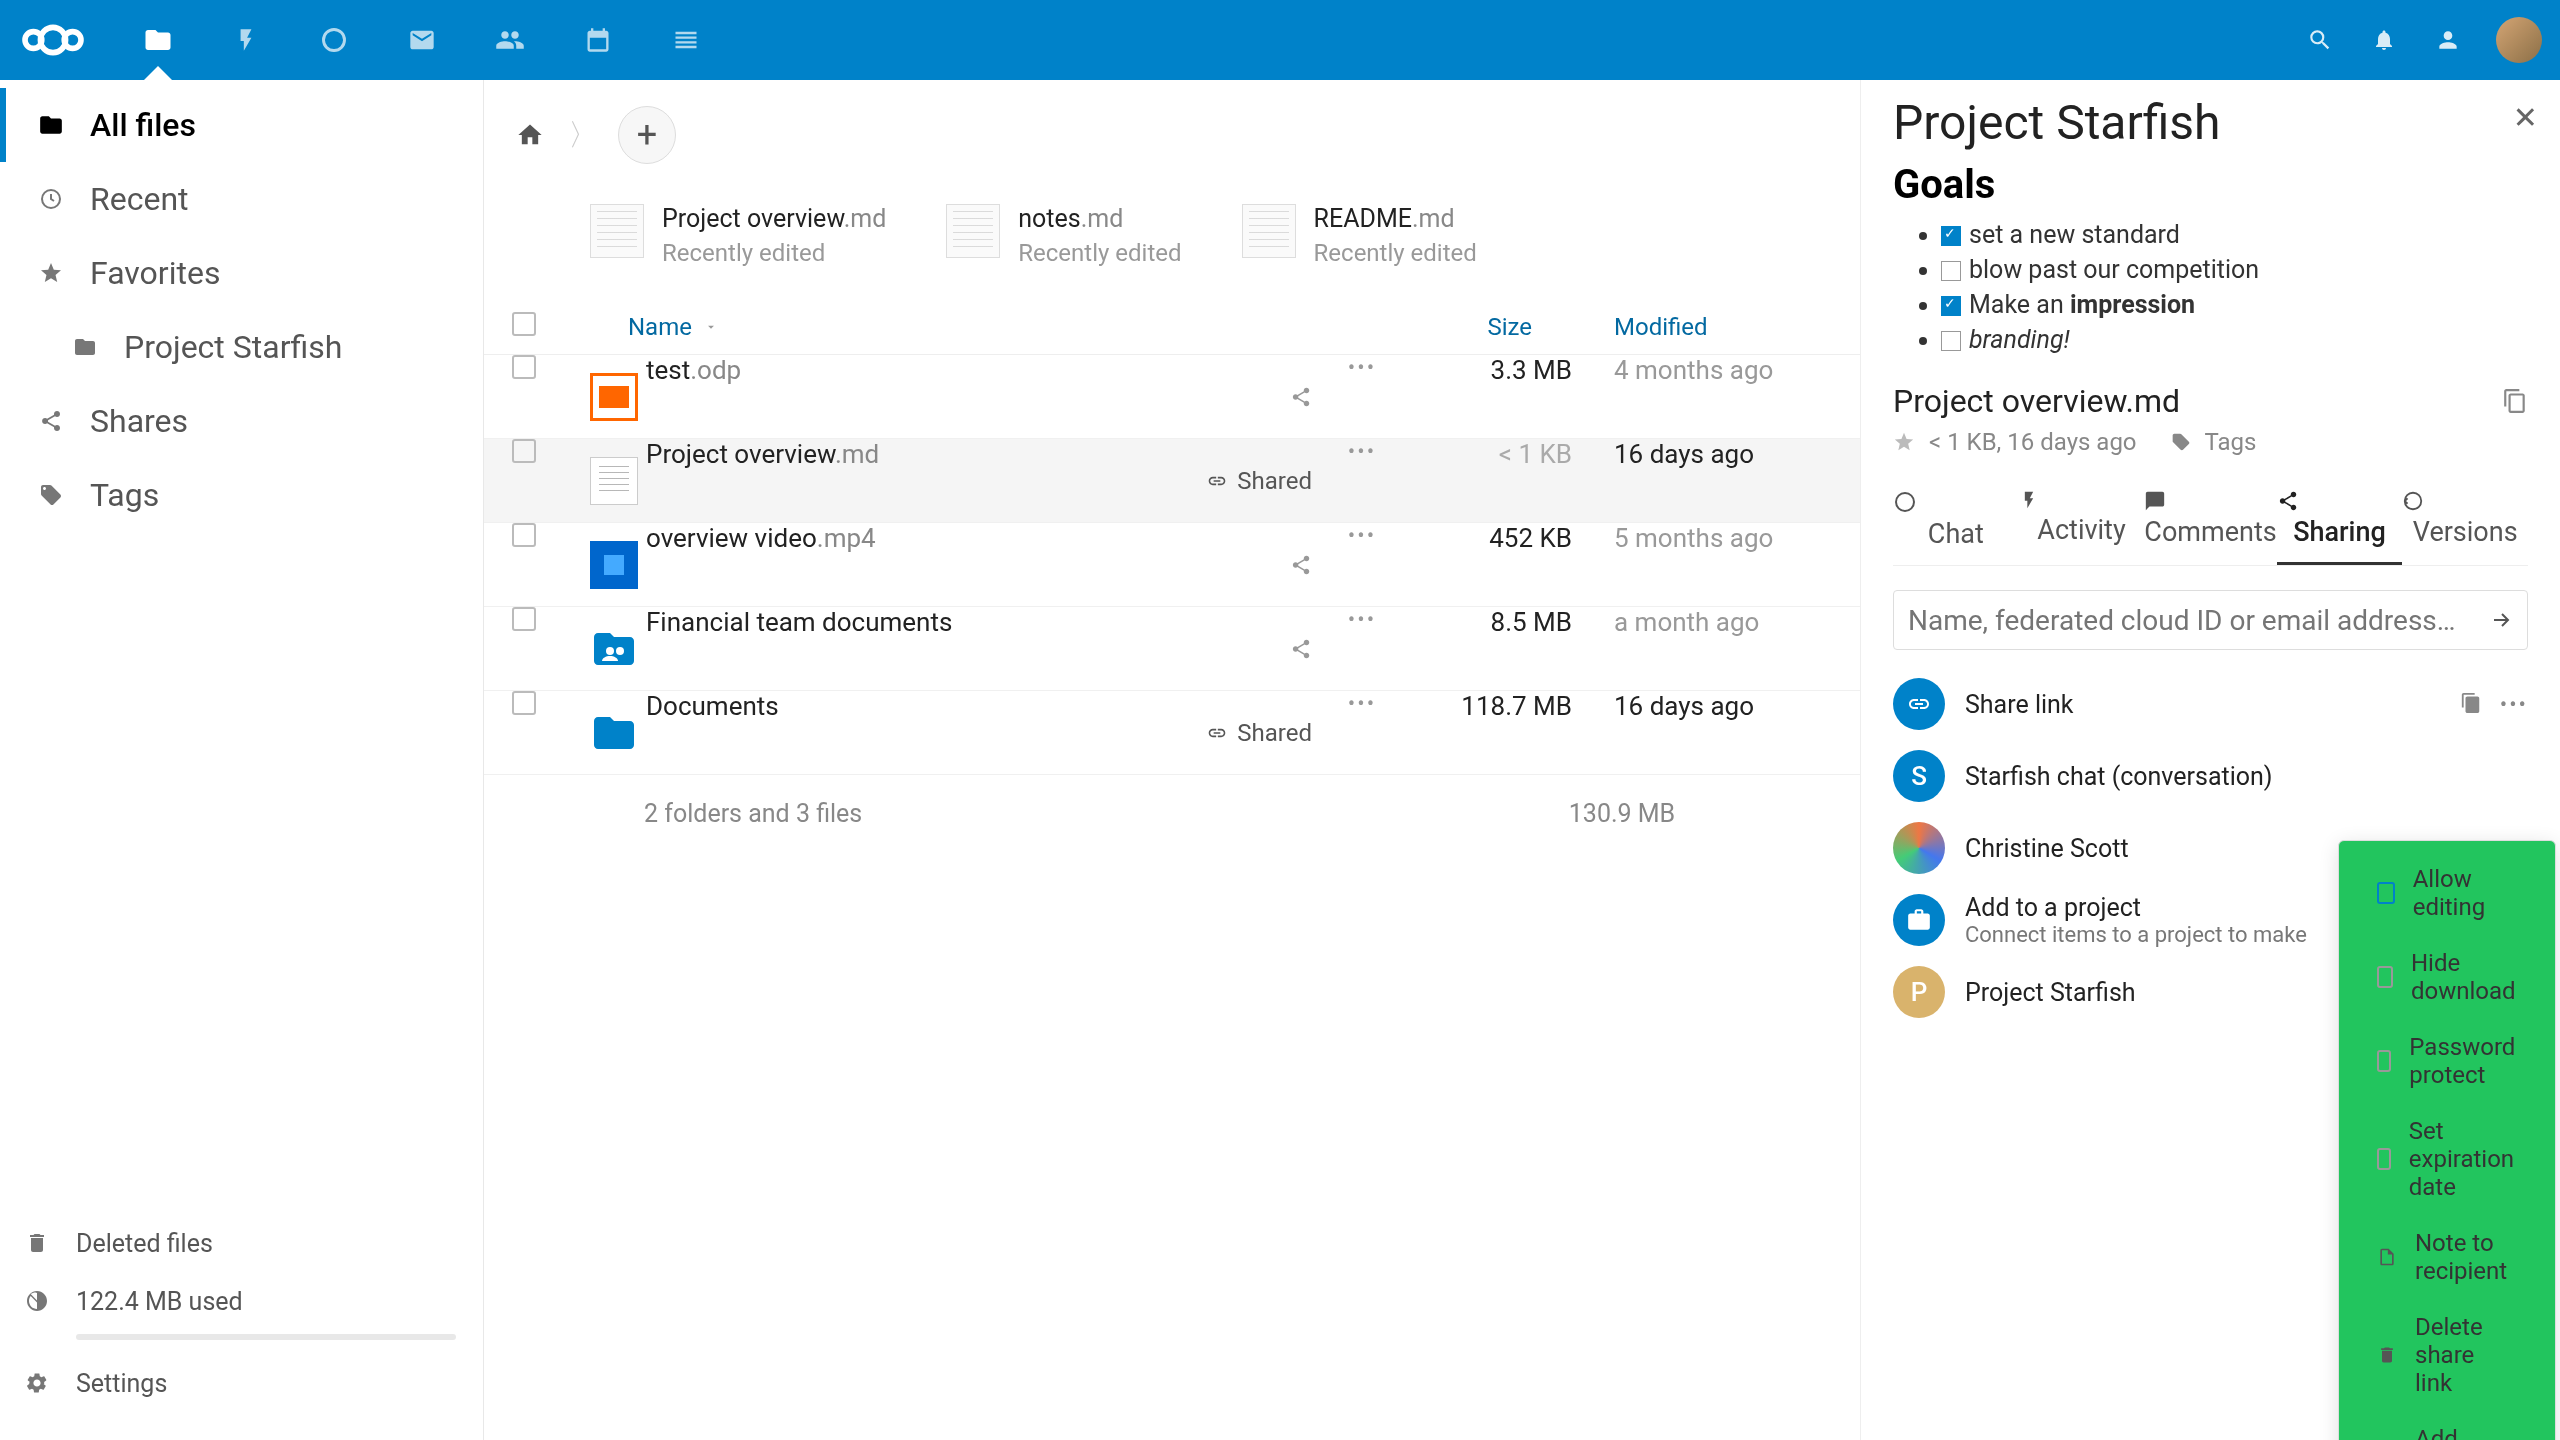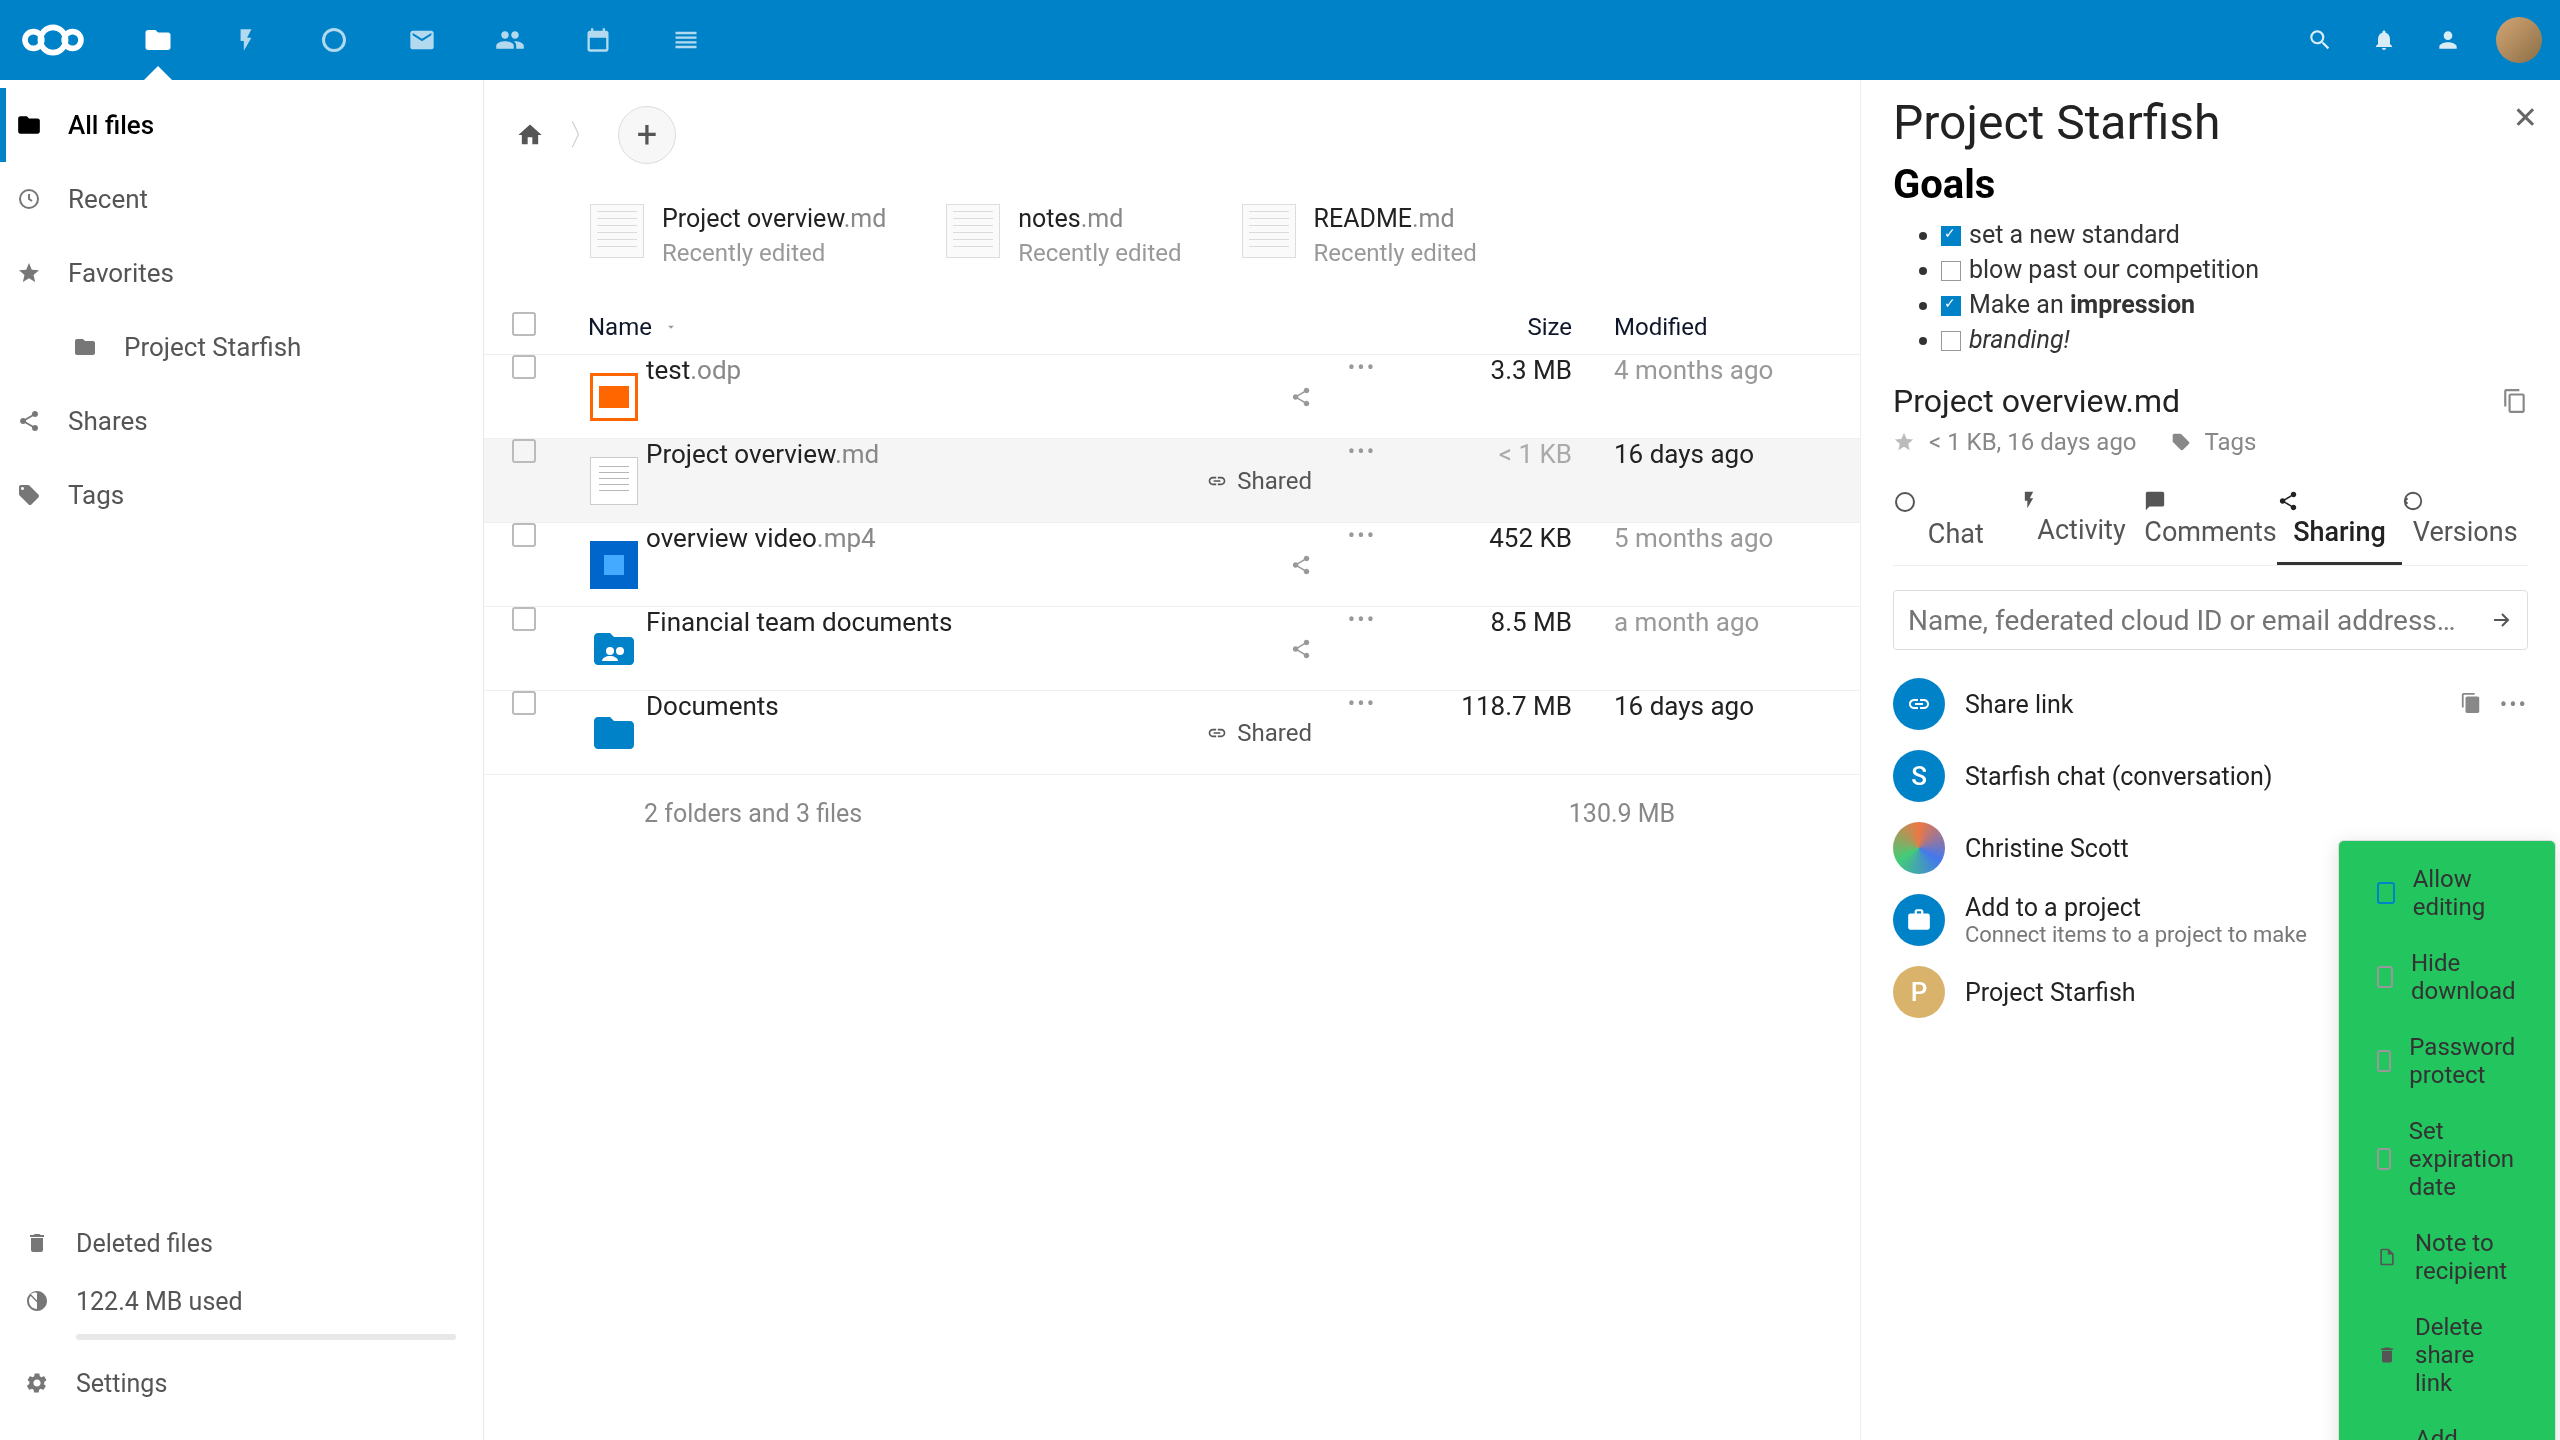--- a/index.html
+++ b/index.html
@@ -15,21 +15,21 @@
 .nav-app.active { opacity: 1; }
 .nav-app.active::after { content: ""; position: absolute; bottom: 0; left: 50%; transform: translateX(-50%); width: 0; height: 0; border-left: 14px solid transparent; border-right: 14px solid transparent; border-bottom: 14px solid #fff; }
 .header-right { margin-left: auto; display: flex; align-items: center; gap: 32px; }
 .header-icon { width: 32px; height: 32px; cursor: pointer; opacity: 0.85; display:flex;align-items:center;justify-content:center; }
 .avatar-img { width: 46px; height: 46px; border-radius: 50%; background: linear-gradient(135deg,#d4a574,#8b6f47); cursor: pointer; }
 
 
 .body { display: flex; height: calc(100% - 80px); }
 .sidebar { width: 484px; border-right: 1px solid #e8e8e8; display: flex; flex-direction: column; position:relative; }
 .sidebar-nav { flex: 1; padding-top: 8px; }
-.sidebar-item { display: flex; align-items: center; height: 74px; padding: 0 12px; cursor: pointer; color: #555; font-size: 26px; }
+.sidebar-item { display: flex; align-items: center; height: 74px; padding: 0 34px; cursor: pointer; color: #555; font-size: 32px; }
 .sidebar-item.active { color: #000; font-weight: 500; }
 .sidebar-item.active::before { content:""; position:absolute; left:0; width:6px; height:74px; background:#0082c9; }
 .sidebar-item .si-icon { width: 34px; margin-right: 22px; display:flex; justify-content:center; }
 .sidebar-sub { padding-left: 68px; }
 .sidebar-footer { padding: 16px 20px 28px; color:#555; }
 .sidebar-footer .sf-row { display:flex; align-items:center; height:58px; font-size:25px; cursor:pointer; }
 .sidebar-footer .sf-row .si-icon { width:34px; margin-right:22px; display:flex; justify-content:center; }
 .quota-bar { height:6px; background:#e8e8e8; border-radius:3px; margin:4px 0 14px 56px; width: 380px; }
 
 
@@ -39,21 +39,21 @@
 .bc-home { width:36px; height:36px; color:#555; display:flex;align-items:center;justify-content:center;cursor:pointer; }
 .bc-sep { color:#ccc; font-size:30px; }
 .add-btn { width:58px; height:58px; border-radius:50%; border:1px solid #ddd; background:#f7f7f7; display:flex;align-items:center;justify-content:center; cursor:pointer; color:#555; font-size:36px; }
 .recommend { display:flex; gap:60px; padding: 16px 106px 32px; }
 .rec-item { display:flex; gap:18px; align-items:flex-start; cursor:pointer; }
 .rec-thumb { width:54px; height:54px; border:1px solid #ddd; background:#fafafa; position:relative; }
 .rec-thumb::after { content:""; position:absolute; inset:6px; background:repeating-linear-gradient(#bbb 0 1px, transparent 1px 7px); opacity:0.5; }
 .rec-name { font-size:25px; color:#222; }
 .rec-name .ext { color:#888; }
 .rec-sub { font-size:24px; color:#999; margin-top:6px; }
-.file-header { display:flex; align-items:center; height:56px; padding:0 28px; color:#0f172a; font-size:24px; border-bottom:1px solid #eee; }
+.file-header { display:flex; align-items:center; height:56px; padding:0 28px; color:#0369a1; font-size:24px; border-bottom:1px solid #eee;gap:40px; }
 .fh-check { width:72px; }
 .fh-name { flex:1; padding-left: 4px; display:flex; align-items:center; gap:12px; }
 .fh-size { width:200px; text-align:right; }
 .fh-mod { width:260px; text-align:left; padding-left:42px; }
 .file-row { display:flex; height:84px; padding:0 28px; border-bottom:1px solid #f0f0f0; font-size:26px; cursor:pointer; }
 .file-row.selected { background:#f5f5f5; }
 .fr-check { width:72px; }
 .chk { width:24px; height:24px; border:2px solid #bbb; border-radius:3px; display:inline-block; }
 .fr-icon { width:60px; display:flex; align-items:center; justify-content:center; }
 .fr-name { flex:1; color:#222; padding-left: 2px; }

